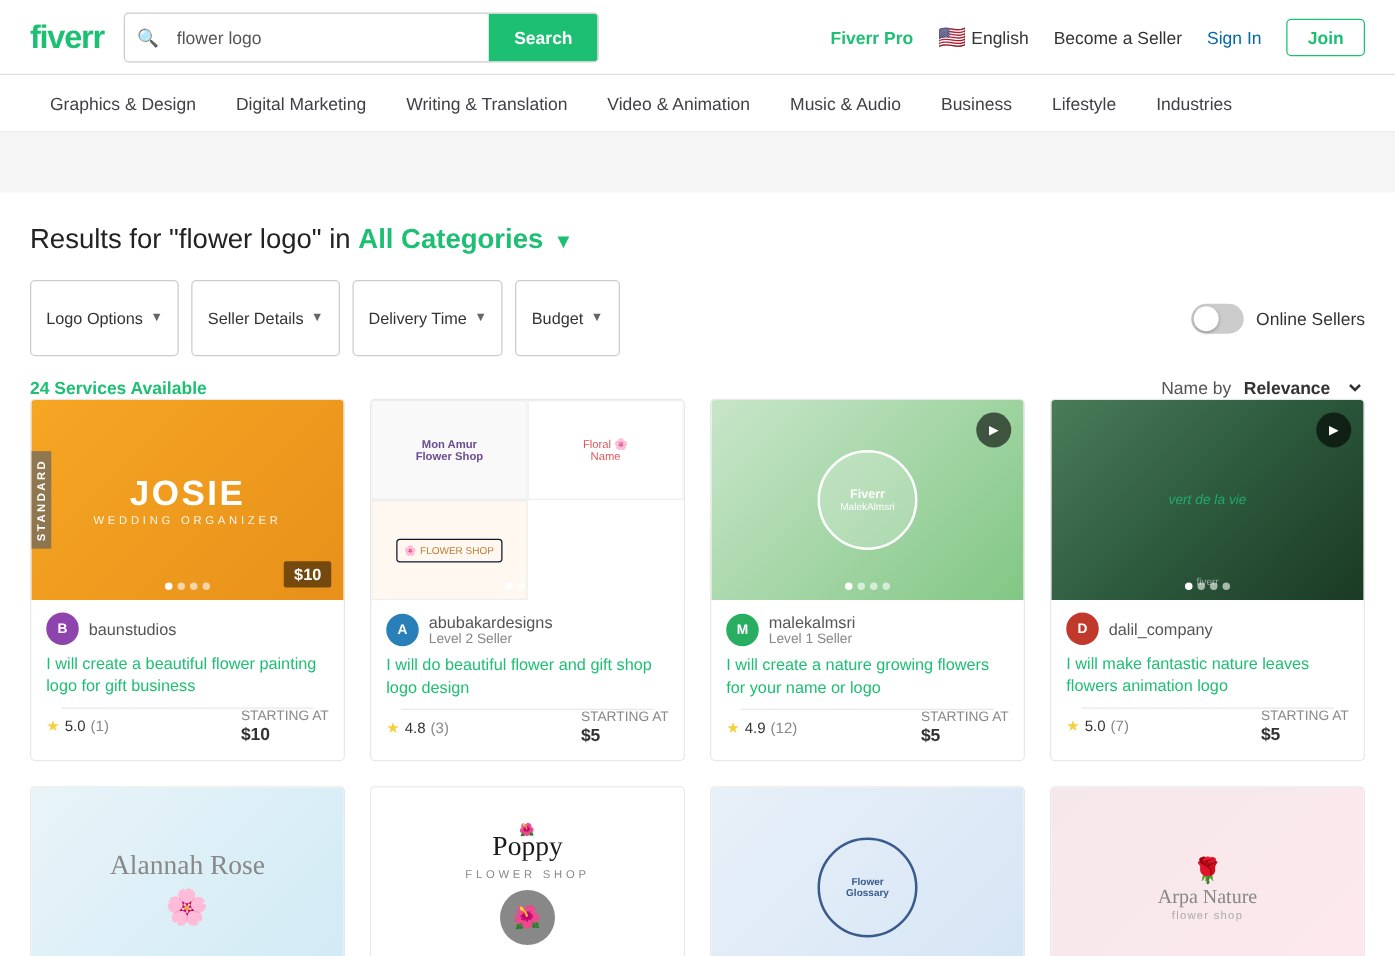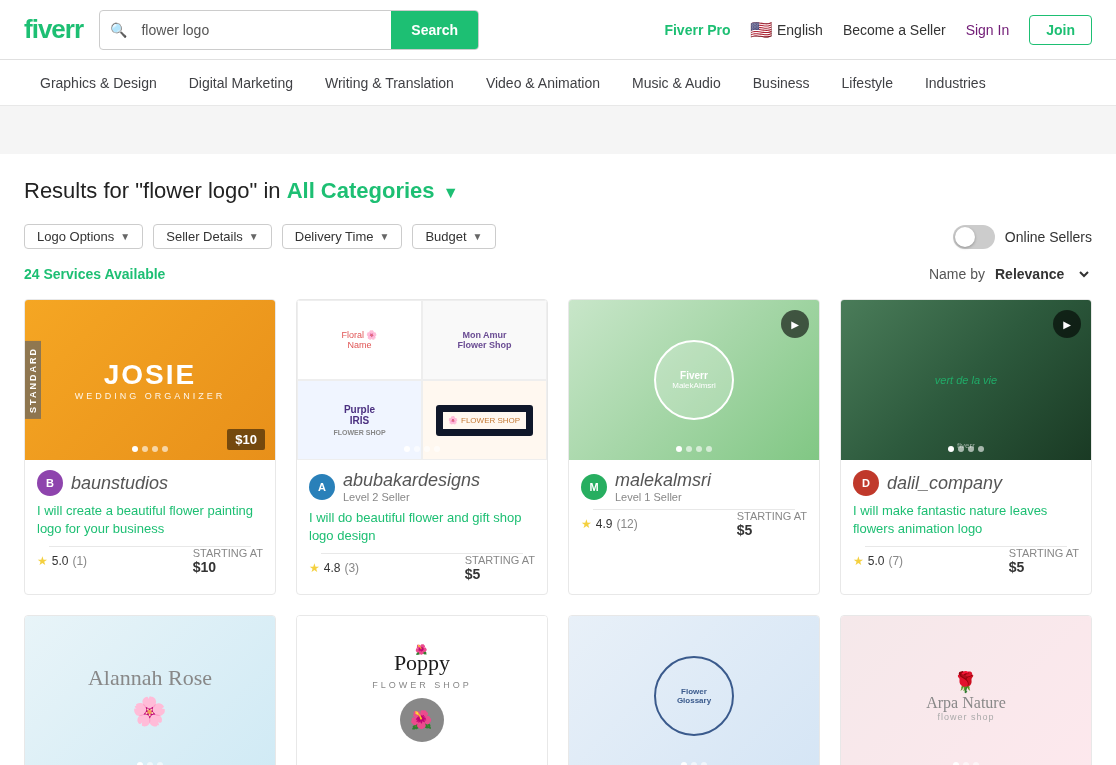--- a/index.html
+++ b/index.html
@@ -74,21 +74,21 @@
     }
     .flag { font-size: 18px; }
     .become-seller {
       font-size: 14px;
       cursor: pointer;
       color: #333;
     }
     .sign-in {
       font-size: 14px;
       cursor: pointer;
-      color: #701a75;
+      color: #0369a1;
     }
     .join-btn {
       border: 1px solid #1dbf73;
       color: #1dbf73;
       background: #fff;
       padding: 6px 16px;
       border-radius: 4px;
       font-size: 14px;
       font-weight: 600;
       cursor: pointer;
@@ -144,21 +144,21 @@
       align-items: center;
       gap: 10px;
       margin-bottom: 16px;
     }
     .filter-btn {
       display: flex;
       align-items: center;
       gap: 6px;
       border: 1px solid #ccc;
       border-radius: 4px;
-      padding: 4px 12px;
+      padding: 22px 12px;
       background: #fff;
       font-size: 13px;
       color: #333;
       cursor: pointer;
     }
     .filter-btn .caret { font-size: 10px; color: #666; }
     .online-sellers-wrap {
       margin-left: auto;
       display: flex;
       align-items: center;
@@ -183,21 +183,20 @@
       top: 2px;
       left: 2px;
       box-shadow: 0 1px 3px rgba(0,0,0,0.3);
     }
 
     
     .services-meta {
       display: flex;
       align-items: center;
       justify-content: space-between;
-      margin-bottom: 16px;
     }
     .services-count { font-size: 14px; color: #555; }
     .services-count span { color: #1dbf73; font-weight: 600; }
     .sort-wrap {
       display: flex;
       align-items: center;
       gap: 6px;
       font-size: 14px;
       color: #555;
     }
@@ -360,21 +359,21 @@
       height: 26px;
       border-radius: 50%;
       display: flex;
       align-items: center;
       justify-content: center;
       font-size: 11px;
       font-weight: 700;
       color: #fff;
       flex-shrink: 0;
     }
-    .seller-name { font-size: 18px; color: #555; font-weight: 500; font-style: italic; }
+    .seller-name { font-size: 13px; color: #555; font-weight: 500; }
     .seller-level { font-size: 11px; color: #888; }
     .card-title {
       font-size: 13px;
       color: #1dbf73;
       line-height: 1.4;
       margin-bottom: 8px;
       min-height: 36px;
     }
     .card-footer {
       display: flex;
@@ -507,50 +506,47 @@
           <div class="dot"></div>
         </div>
       </div>
       <div class="card-body">
         <div class="seller-row">
           <div class="avatar" style="background:#8e44ad">B</div>
           <div>
             <div class="seller-name">baunstudios</div>
           </div>
         </div>
-        <div class="card-title">I will create a beautiful flower painting logo for your business</div>
+        <div class="card-title">I will create a beautiful flower painting logo for gift business</div>
         <div class="divider-line"></div>
         <div class="card-footer">
           <div class="rating">
             <span class="star">★</span>
             <span>5.0</span>
             <span class="rating-count">(1)</span>
           </div>
           <div>
             <div class="starting-at">STARTING AT</div>
             <div class="starting-price">$10</div>
           </div>
         </div>
       </div>
     </div>
 
     <div class="card">
       <div class="card-img">
         <div style="width:100%;height:100%;background:#fff;display:grid;grid-template-columns:1fr 1fr;grid-template-rows:1fr 1fr;">
+          <div class="flower-cell" style="background:#f9f9f9; flex-direction:column; display:flex; align-items:center; justify-content:center;">
+            <div style="font-size:9px;font-weight:700;color:#6a4c93;text-align:center;">Mon Amur<br>Flower Shop</div>
+          </div>
           <div class="flower-cell" style="background:#fff; display:flex; align-items:center; justify-content:center;">
             <div style="font-size:9px;color:#e05555;text-align:center;">Floral 🌸<br>Name</div>
           </div>
-          <div class="flower-cell" style="background:#f9f9f9; flex-direction:column; display:flex; align-items:center; justify-content:center;">
-            <div style="font-size:9px;font-weight:700;color:#6a4c93;text-align:center;">Mon Amur<br>Flower Shop</div>
-          </div>
-          <div class="flower-cell" style="background:#f0f5ff; display:flex; align-items:center; justify-content:center;">
-            <div style="font-size:10px;font-weight:900;color:#4b3080;text-align:center;">Purple<br>IRIS<br><span style="font-size:7px;color:#888;">FLOWER SHOP</span></div>
-          </div>
           <div class="flower-cell" style="background:#fff8f0; display:flex; align-items:center; justify-content:center;">
-            <div style="font-size:8px;color:#c47a35;text-align:center;border:7px solid #0f172a;padding:4px 6px;border-radius:3px;">🌸 FLOWER SHOP</div>
+            <div style="font-size:8px;color:#c47a35;text-align:center;border:1px solid #0f172a;padding:4px 6px;border-radius:3px;">🌸 FLOWER SHOP</div>
           </div>
         </div>
         <div class="dot-indicators">
           <div class="dot active"></div>
           <div class="dot"></div>
           <div class="dot"></div>
           <div class="dot"></div>
         </div>
       </div>
       <div class="card-body">
@@ -596,20 +592,21 @@
         </div>
       </div>
       <div class="card-body">
         <div class="seller-row">
           <div class="avatar" style="background:#27ae60">M</div>
           <div>
             <div class="seller-name">malekalmsri</div>
             <div class="seller-level">Level 1 Seller</div>
           </div>
         </div>
+        <div class="card-title">I will create a nature growing flowers for your name or logo</div>
         <div class="divider-line"></div>
         <div class="card-footer">
           <div class="rating">
             <span class="star">★</span>
             <span>4.9</span>
             <span class="rating-count">(12)</span>
           </div>
           <div>
             <div class="starting-at">STARTING AT</div>
             <div class="starting-price">$5</div>

